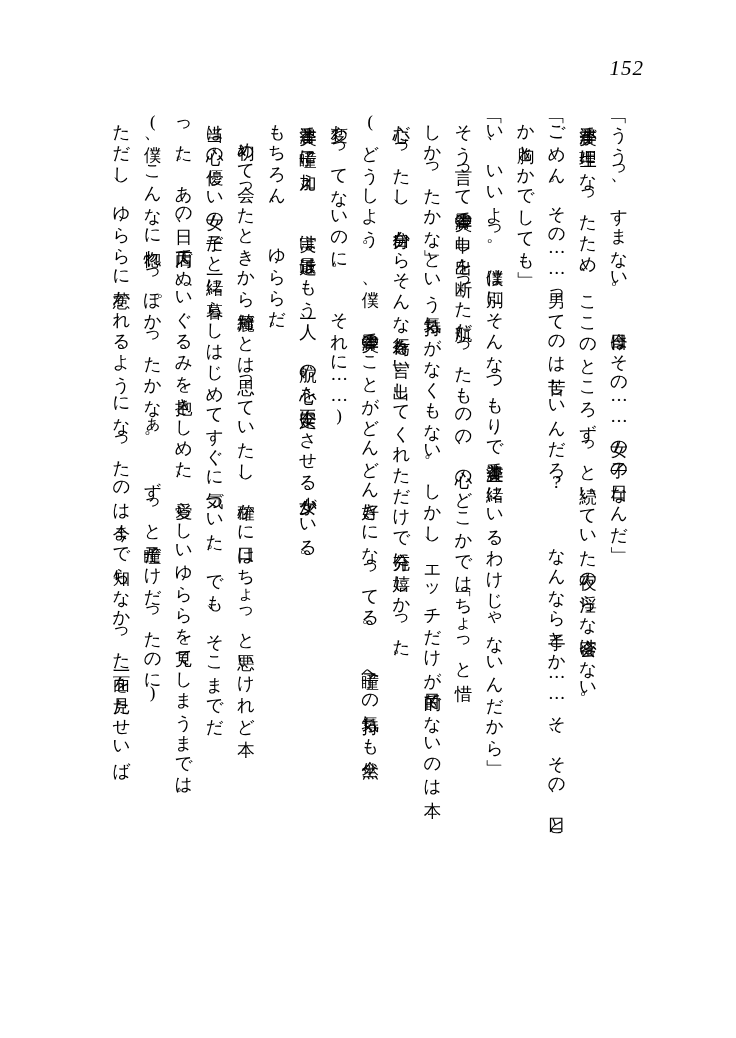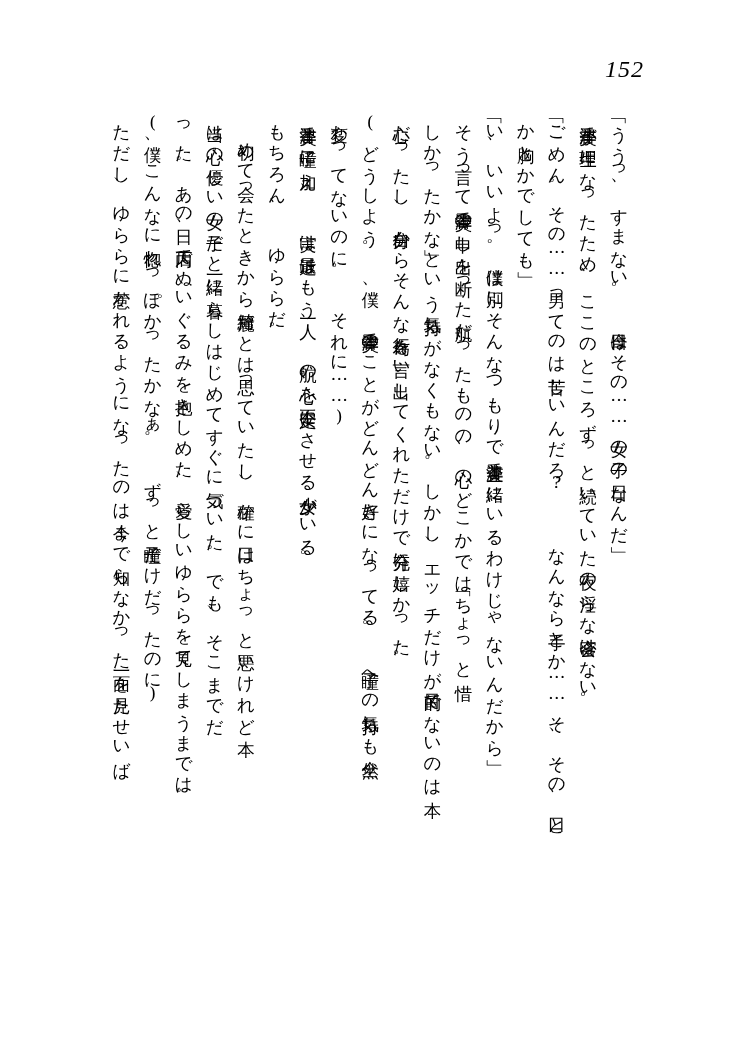--- a/index.html
+++ b/index.html
@@ -13,21 +13,21 @@
     height: 1038px;
     background: #ffffff;
     overflow: hidden;
     font-family: "Liberation Serif", "DejaVu Serif", serif;
     color: #000000;
   }
   .page-number {
     position: absolute;
     top: 56px;
     right: 92px;
-    font-size: 24px;
+    font-size: 21px;
     font-style: italic;
     font-family: "Liberation Serif", serif;
     letter-spacing: 1px;
   }
   .text-body {
     position: absolute;
     top: 112px;
     left: 108px;
     width: 524px;
     height: 830px;

